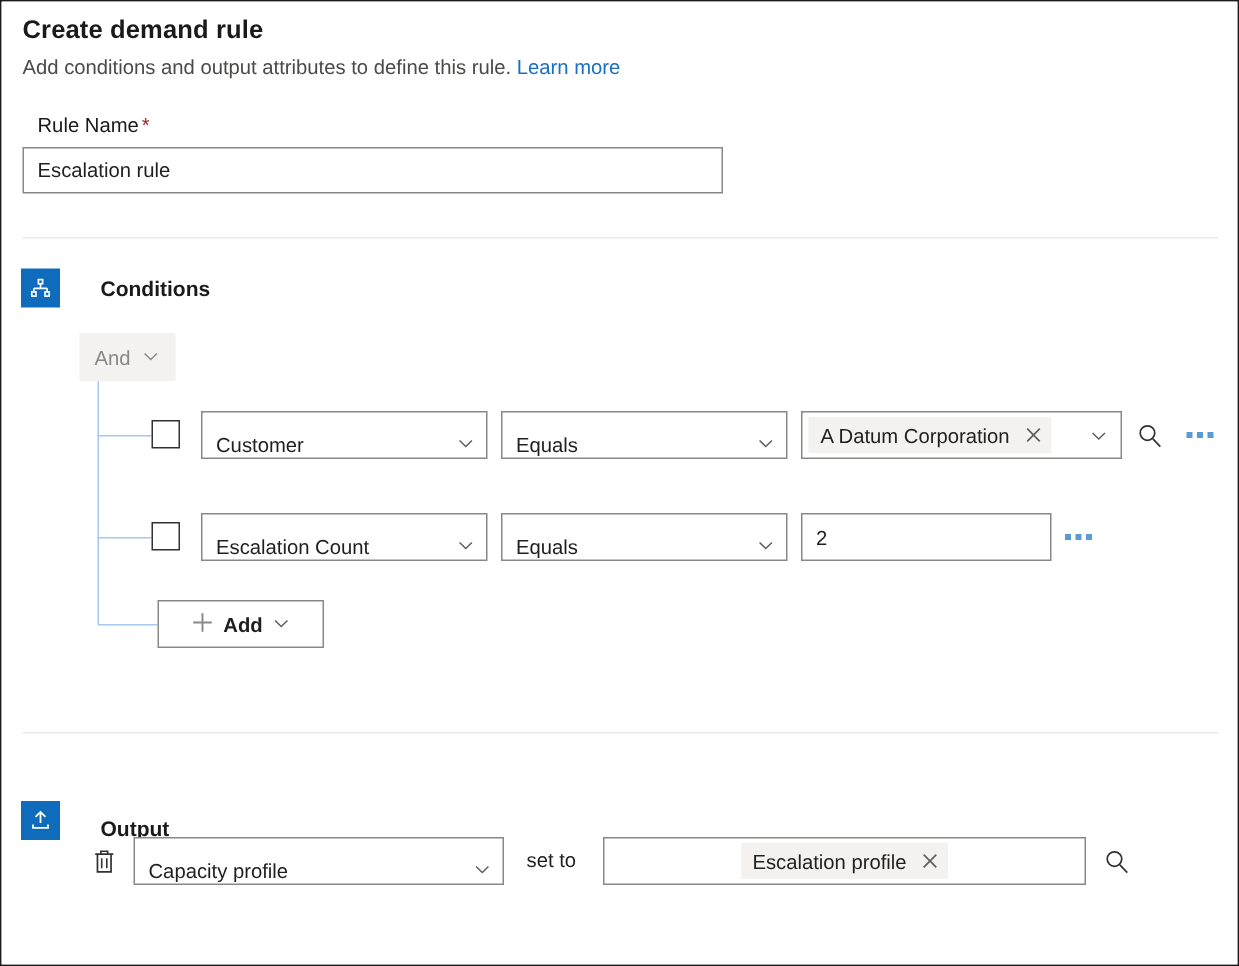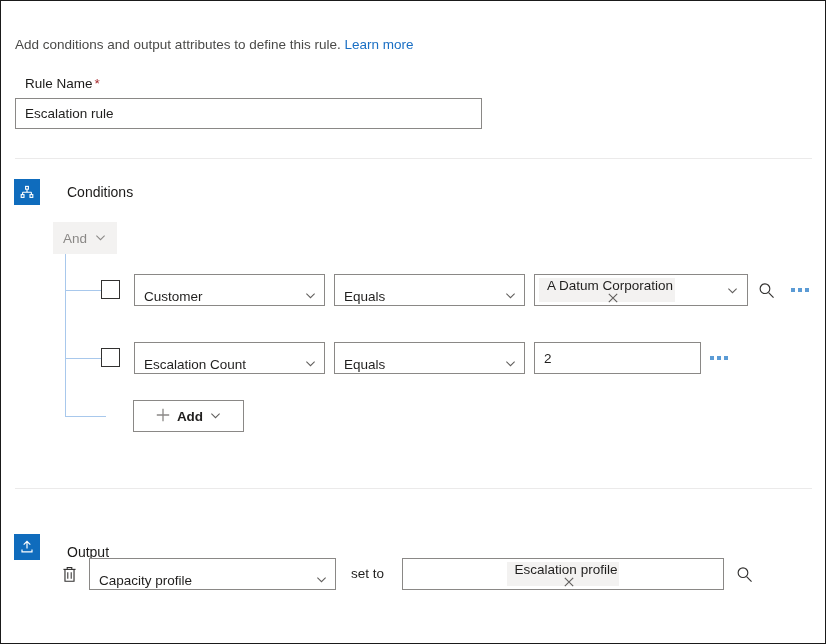--- a/index.html
+++ b/index.html
@@ -107,21 +107,21 @@
     background: #0f6cbd;
     display: flex;
     align-items: center;
     justify-content: center;
     flex: 0 0 auto;
   }
   .sec-icon svg { display: block; }
   .sec-title {
     margin-left: 27px;
     font-size: 14px;
-    font-weight: normal;
+    font-weight: bold;
     color: #1b1a19;
     white-space: nowrap;
   }
 
   
   .cond-area {
     position: absolute;
     left: 0;
     top: 0;
     width: 826px;
@@ -235,21 +235,20 @@
   .tag {
     display: inline-flex;
     align-items: center;
     background: #f3f2f1;
     height: 24px;
     padding: 0 2px 0 8px;
     font-size: 13.5px;
     color: #201f1e;
     white-space: nowrap;
     max-width: 100%;
-    flex-direction: column;
   }
   .tag .tag-x {
     margin-left: 6px;
     width: 20px;
     height: 22px;
     display: inline-flex;
     align-items: center;
     justify-content: center;
     cursor: pointer;
     color: #605e5c;
@@ -304,21 +303,20 @@
     background: #ffffff;
     display: flex;
     align-items: center;
     justify-content: center;
     gap: 7px;
     font-size: 13.5px;
     font-weight: bold;
     color: #201f1e;
     cursor: pointer;
     user-select: none;
-    margin-left: 28px;
   }
 
   
   .out-row {
     position: absolute;
     left: 0;
     top: 557px;
     height: 32px;
   }
   .trash-btn {
@@ -357,20 +355,21 @@
     justify-content: center;
   }
   .out-lookup { left: 730px; top: 3px; width: 26px; height: 26px; }
 </style>
 </head>
 <body>
 
 <div class="screen">
   <div class="inner">
 
+    <div class="page-title">Create demand rule</div>
     <div class="page-subtitle">
       <span>Add conditions and output attributes to define this rule.</span>
       <span class="link">Learn more</span>
     </div>
 
     <div class="field-label">
       <span>Rule Name</span><span class="req-star">*</span>
     </div>
     <input class="rule-name-input" type="text" value="Escalation rule" style="">
 

